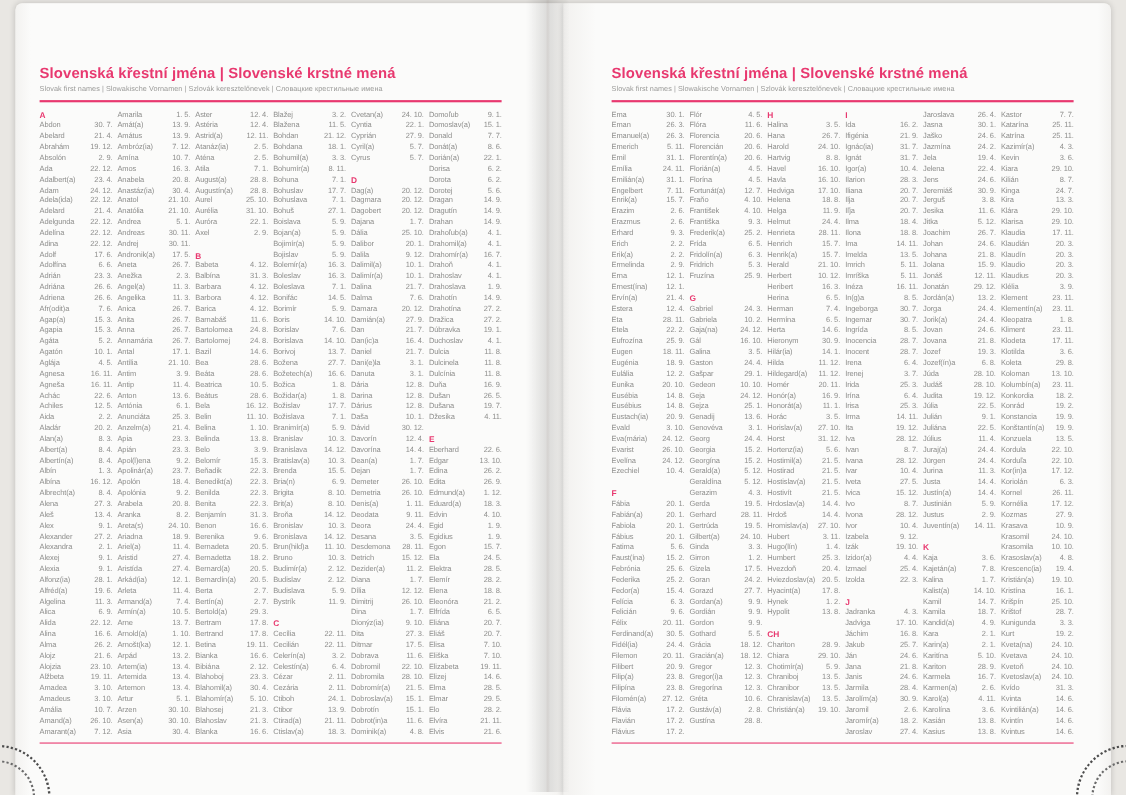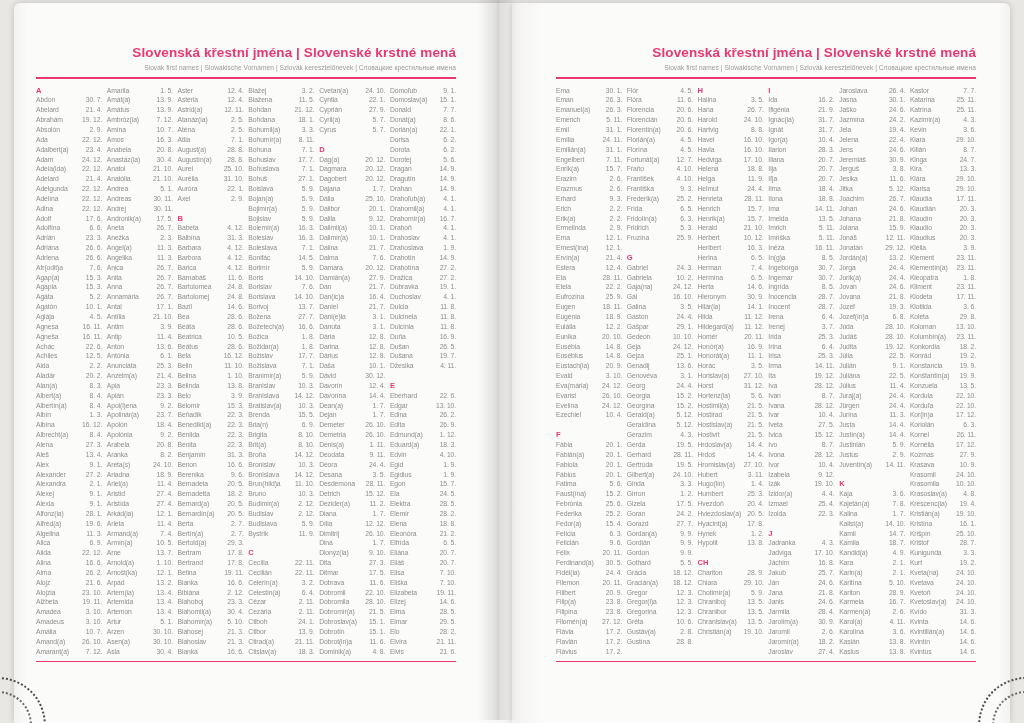--- a/index.html
+++ b/index.html
@@ -17,21 +17,21 @@
     background:linear-gradient(90deg,#f3f2f0 0,#fbfbfa 14px,#fbfbfa 468px,#f4f3f1 498px);}
   .page.right{border-radius:0 6px 0 0;
     background:linear-gradient(90deg,#f2f1ef 0,#fbfbfa 30px,#fbfbfa 486px,#f3f2f0 498px);}
   .gutter{
     position:absolute;left:478px;top:0;width:40px;height:720px;pointer-events:none;z-index:5;
     background:linear-gradient(90deg,rgba(0,0,0,0) 0,rgba(0,0,0,.10) 45%,rgba(90,80,75,.22) 50%,rgba(0,0,0,.10) 55%,rgba(0,0,0,0) 100%);
   }
   .content{position:absolute;top:0;height:100%;width:420px;}
   .page.left  .content{left:22px;}
   .page.right .content{left:44px;}
-  .pagehead{padding-top:42px;text-align:right;}
+  .pagehead{padding-top:56px;text-align:left;}
   .title{
     color:#e8386f;font-size:13.5px;font-weight:bold;letter-spacing:.1px;line-height:15px;
   }
   .subtitle{color:#9b9b99;font-size:6.6px;margin-top:4px;letter-spacing:.05px;}
   .rule{height:1.6px;background:#e8386f;margin-top:6px;}
   .rule.bottom{margin-top:3px;}
   .cols{display:flex;column-gap:4.6px;margin-top:7px;height:572px;}
   .col{width:66.2px;flex:0 0 66.2px;}
   .row{
     display:flex;justify-content:space-between;align-items:baseline;

